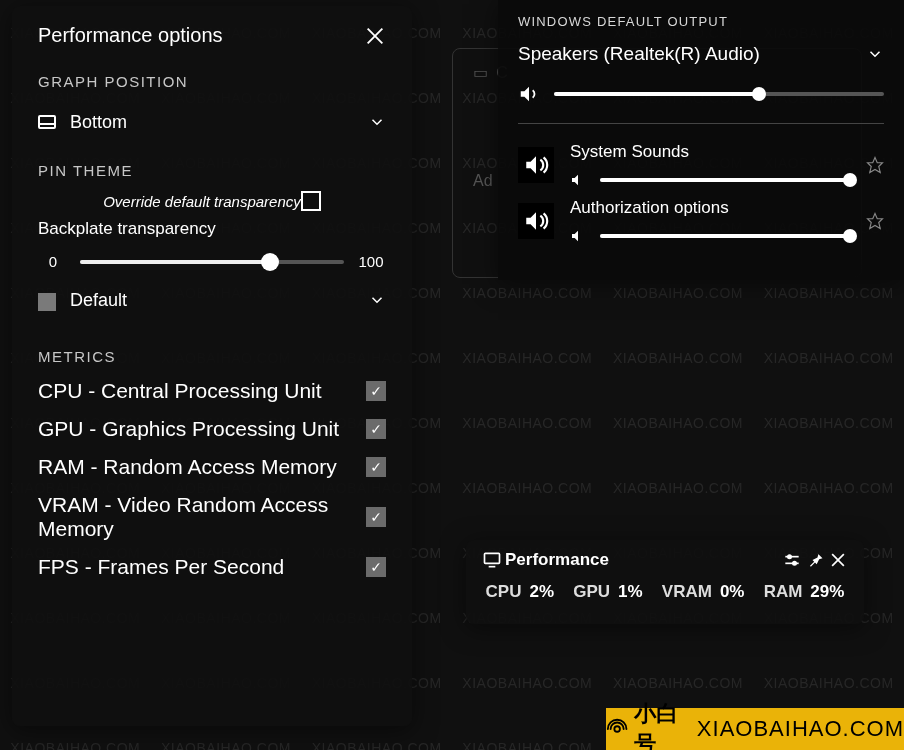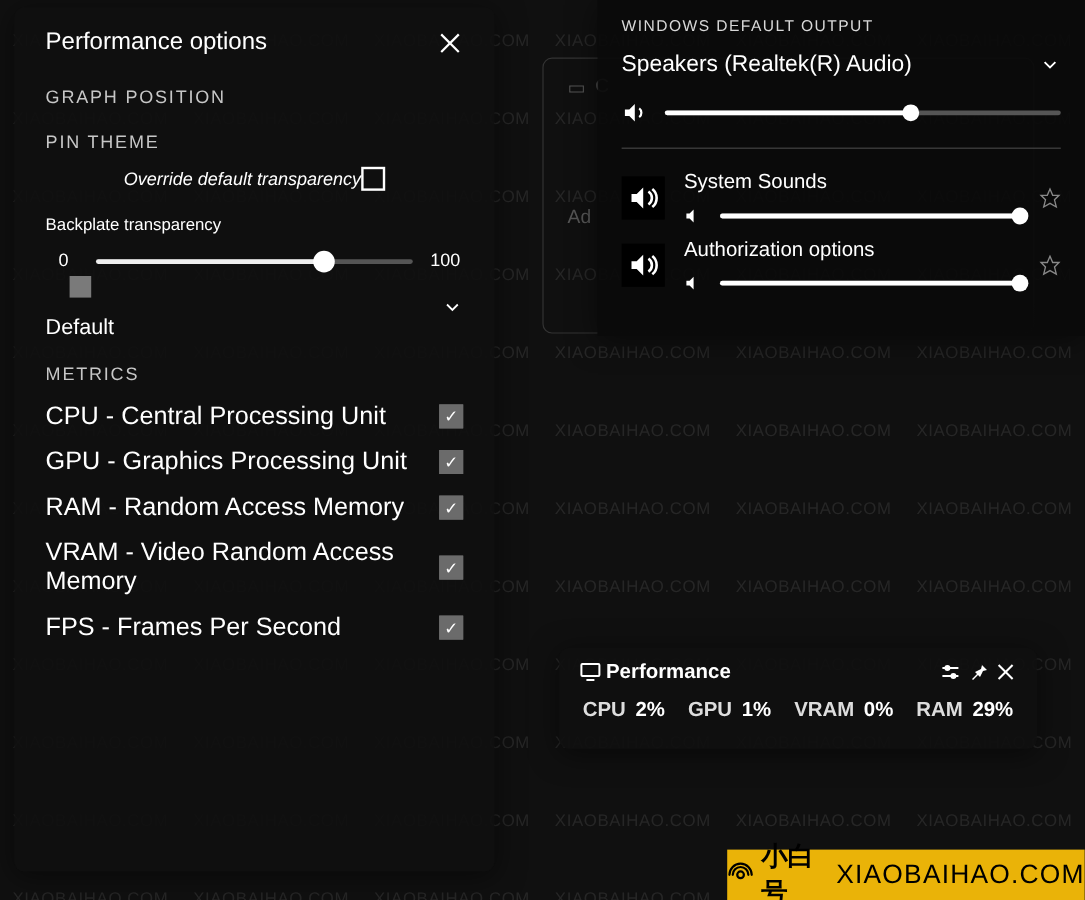--- a/index.html
+++ b/index.html
@@ -69,37 +69,37 @@
     font-style: italic;
   }
   .checkbox {
     width: 20px; height: 20px; border: 2px solid #fff; cursor:pointer;
     display:flex; align-items:center; justify-content:center;
     flex-shrink: 0;
   }
   .checkbox.checked { background:#6b6b6b; border-color:#6b6b6b; }
   .checkbox.checked::after { content:"✓"; font-size:14px; color:#fff; }
 
-  .sub-label { font-size:14px; margin: 20px 0 4px; }
+  .sub-label { font-size:17px; margin: 8px 0 4px; }
 
   .slider-row { display:flex; align-items:center; gap:12px; margin: 14px 0 10px; }
   .slider-end { font-size:15px; width:30px; text-align:center; }
   .slider-track {
     flex:1; height:4px; background: #555; border-radius:2px; position:relative; cursor:pointer;
   }
   .slider-fill {
     position:absolute; left:0; top:0; bottom:0; background:#eee; border-radius:2px;
   }
   .slider-thumb {
     position:absolute; top:50%; width:18px; height:18px; border-radius:50%;
     background:#fff; transform:translate(-50%,-50%);
   }
 
   .swatch-row { display:flex; align-items:center; justify-content:space-between; }
-  .swatch-left { display:flex; align-items:center; gap:14px;flex-direction:column; }
+  .swatch-left { display:flex; align-items:flex-end; gap:14px; }
   .swatch { width:18px; height:18px; background:#7a7a7a; }
 
   .metric-row { display:flex; align-items:center; justify-content:space-between; font-size:21px; margin:14px 0; }
 
   
   .audio {
     left: 498px; top: 0;
     width: 406px; height: 280px;
     padding: 14px 20px 0 20px;
     border-radius: 0;
@@ -258,20 +258,31 @@
     <div class="opts-title">Performance options</div>
     <div class="close-x">
       <svg viewBox="0 0 24 24">
           <line x1="4" y1="4" x2="20" y2="20"></line>
           <line x1="20" y1="4" x2="4" y2="20"></line>
         </svg>
     </div>
   </div>
 
   <div class="section-label">GRAPH POSITION</div>
+  <div class="dropdown-row">
+    <div class="dropdown-left">
+      <div class="dropdown-icon"></div>
+      <span style="font-size:18px">Bottom</span>
+    </div>
+    <div class="chevron">
+      <svg viewBox="0 0 24 24">
+          <polyline points="6 9 12 15 18 9"></polyline>
+        </svg>
+    </div>
+  </div>
 
   <div class="section-label">PIN THEME</div>
   <div class="row">
     <span>Override default transparency</span>
     <div class="checkbox"></div>
   </div>
   <div class="sub-label">Backplate transparency</div>
   <div class="slider-row">
     <div class="slider-end">0</div>
     <div class="slider-track">

